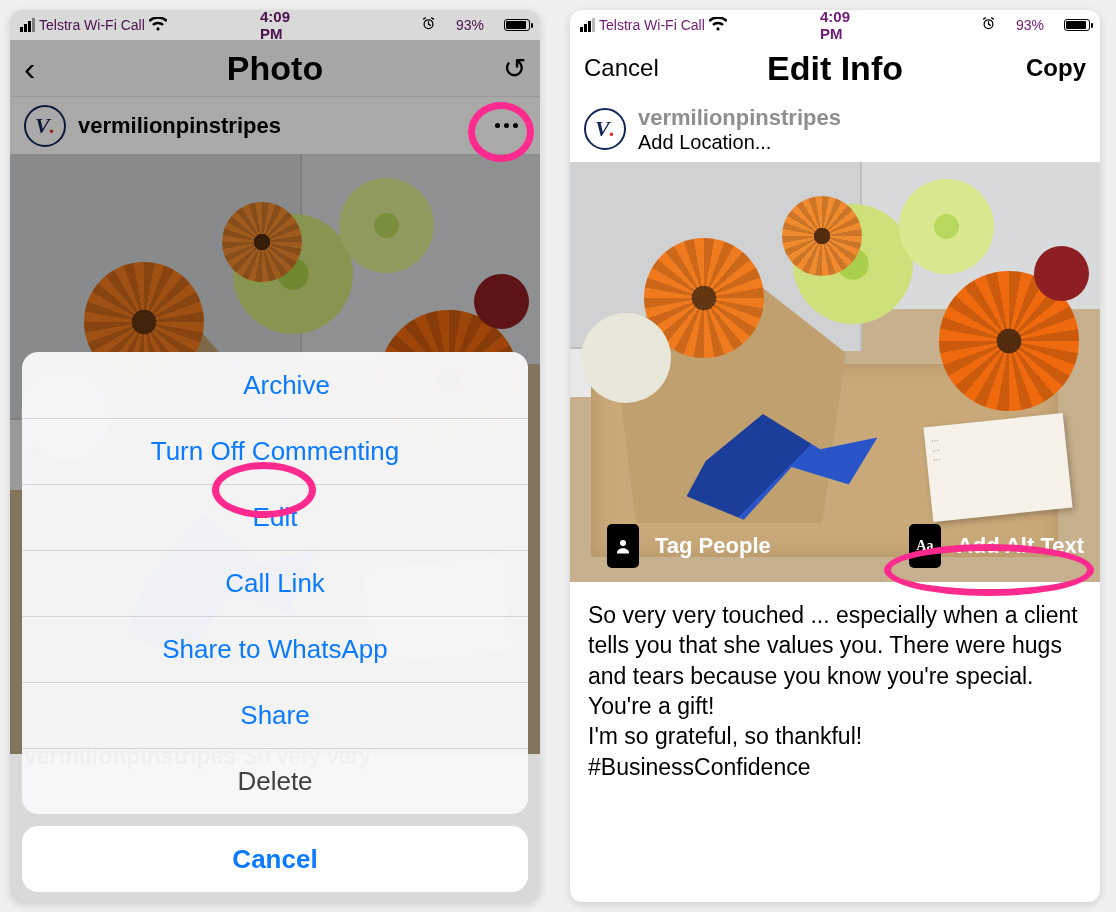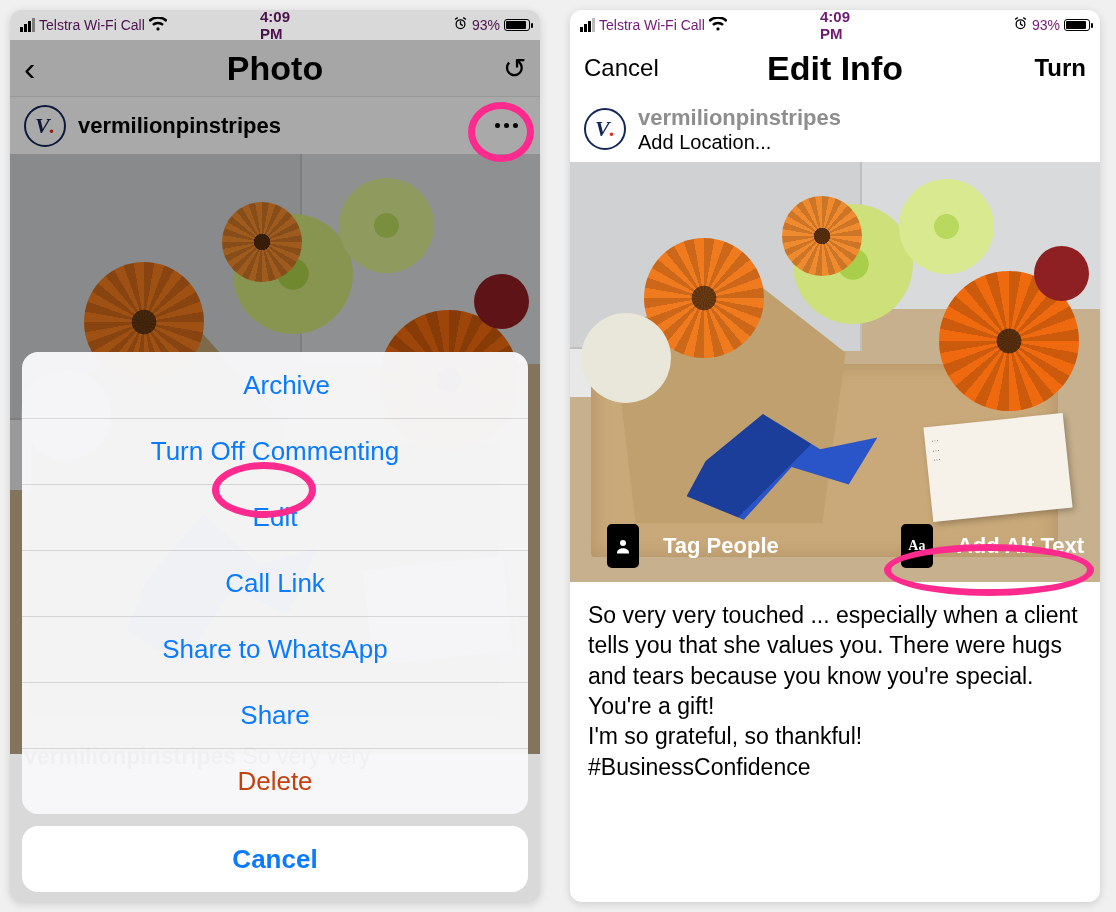--- a/index.html
+++ b/index.html
@@ -35,21 +35,21 @@
   }
   .phone.dimmed .statusbar,
   .phone.dimmed .navbar,
   .phone.dimmed .post-header,
   .phone.dimmed .photo-area,
   .phone.dimmed .caption-hint {
     filter: brightness(0.78);
   }
   .sb-left { display:flex; align-items:center; gap:4px; flex:1;}
   .sb-center { flex:0; font-weight:600;}
-  .sb-right { display:flex; align-items:center; gap:4px; flex:1; justify-content:flex-end;}
+  .sb-right { display:flex; align-items:center; gap:20px; flex:1; justify-content:flex-end;}
   .signal-bars { display:flex; align-items:flex-end; gap:1px; }
   .signal-bars span { width:3px; background:#000; display:block;}
   .signal-bars span:nth-child(1){height:5px;}
   .signal-bars span:nth-child(2){height:8px;}
   .signal-bars span:nth-child(3){height:11px;}
   .signal-bars span:nth-child(4){height:14px; background:#bbb;}
   .wifi-ic { font-size:14px; }
   .carrier { font-size:14px; font-weight:500;}
   .alarm-ic {font-size:14px;}
   .batt-pct { font-size:14px; font-weight:500;}
@@ -123,21 +123,21 @@
     padding:8px 6px; font-size:8px; color:#555; line-height:1.2;
   }
   
   .f-orange1::before,.f-orange1::after,.f-orange2::before,.f-orange2::after,
   .f-orange3::before,.f-orange3::after{
     content:""; position:absolute; inset:0; border-radius:50%;
     background: repeating-conic-gradient(rgba(0,0,0,.08) 0 10deg, transparent 10deg 20deg);
   }
   
   .overlay-chip{
-    position:absolute; bottom:14px; display:flex; align-items:center; gap:24px;
+    position:absolute; bottom:14px; display:flex; align-items:center; gap:16px;
     color:#fff; font-size:22px; font-weight:700;padding-left:21px;
   }
   .overlay-chip .chip-icon{
     width:32px; height:44px; background:#000; border-radius:5px;
     display:flex; align-items:center; justify-content:center; color:#fff; font-size:15px; font-weight:700;
   }
   .chip-tag{left:16px;}
   .chip-alt{right:16px;}
   
   .caption-area{
@@ -158,21 +158,21 @@
   .sheet-group{
     background: rgba(248,248,250,.97); border-radius:16px; overflow:hidden;
     margin-bottom:12px;
   }
   .sheet-item{
     height:66px; display:flex; align-items:center; justify-content:center;
     font-size:26px; color:#0a7aff; font-weight:400;
     border-top:1px solid rgba(0,0,0,.12);
   }
   .sheet-item:first-child{border-top:none;padding-left:23px;}
-  .sheet-item.destructive{ color:#c2410c;}
+  .sheet-item.destructive{ color:#404040;}
   .sheet-cancel{
     background:#fff; border-radius:16px;
     height:66px; display:flex; align-items:center; justify-content:center;
     font-size:26px; color:#0a7aff; font-weight:700;
   }
   
   .anno{
     position:absolute; border:7px solid #ff2a8d; border-radius:50%;
     z-index:200; pointer-events:none;
   }
@@ -304,21 +304,21 @@
         </span>
     </div>
   </div>
 
   <div class="navbar" style="background:#fff;">
     <div class="nav-side">
         <span class="nav-text-btn">Cancel</span>
       </div>
     <div class="nav-title">Edit Info</div>
     <div class="nav-side right">
-        <span class="nav-text-btn" style="font-weight:600;">Turn</span>
+        <span class="nav-text-btn" style="font-weight:600;">Copy</span>
       </div>
   </div>
 
   <div class="post-header" style="border-top:none; height:66px;">
     <div class="avatar">V<span class="dot">.</span></div>
     <div>
       <div class="username grey">vermilionpinstripes</div>
       <div class="addloc">Add Location...</div>
     </div>
   </div>

